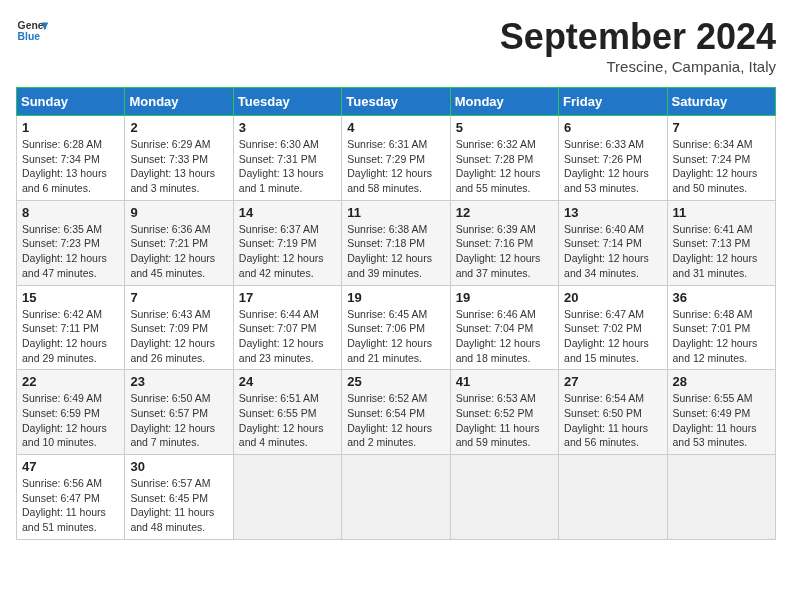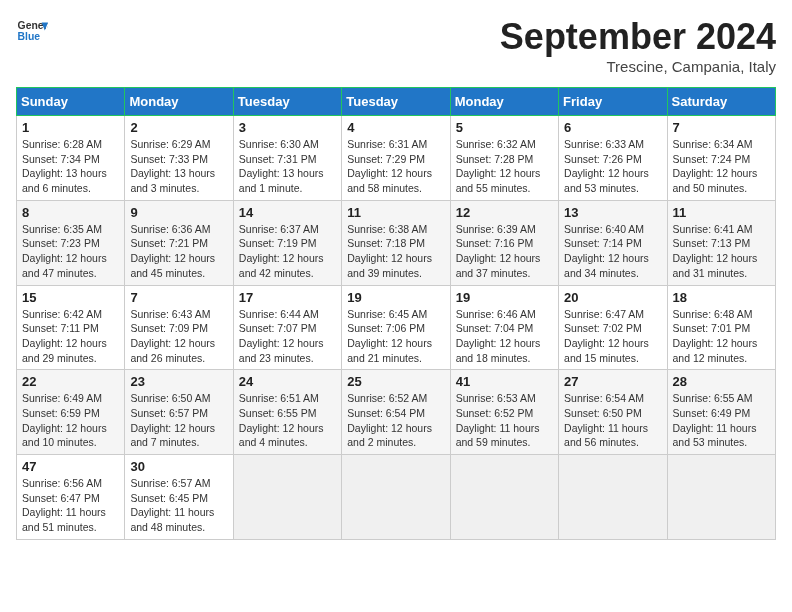--- a/index.html
+++ b/index.html
@@ -269,21 +269,21 @@
       </td>
         <td>
         <span class="day-number">20</span>
         <div class="day-info">
           Sunrise: 6:47 AM<br>
           Sunset: 7:02 PM<br>
           Daylight: 12 hours and 15 minutes.
         </div>
       </td>
         <td>
-        <span class="day-number">18</span>
+        <span class="day-number">36</span>
         <div class="day-info">
           Sunrise: 6:48 AM<br>
           Sunset: 7:01 PM<br>
           Daylight: 12 hours and 12 minutes.
         </div>
       </td>
       </tr>
       <tr>
         <td>
         <span class="day-number">22</span>

